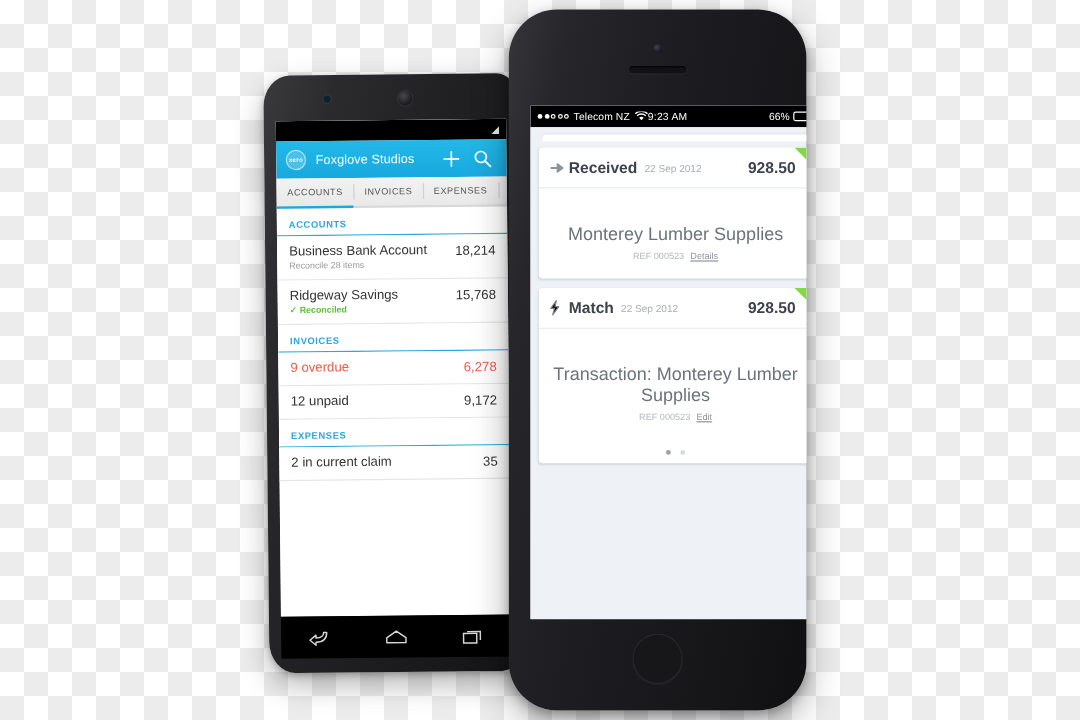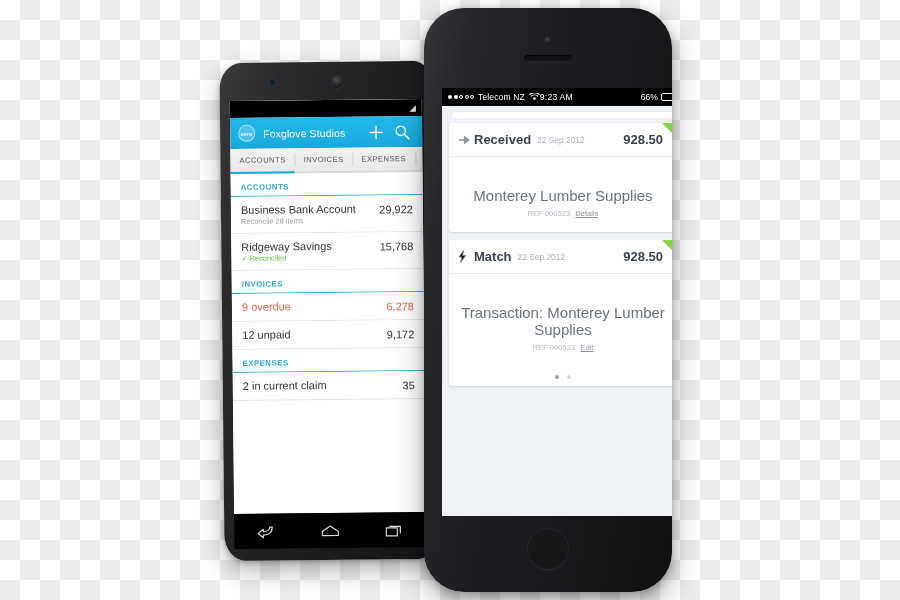--- a/index.html
+++ b/index.html
@@ -111,21 +111,21 @@
   .and-row {
     display: flex; align-items: flex-start; justify-content: space-between;
     padding: 7px 10px 7px 10px;
     border-bottom: 1px solid #e6e6e6;
     background: #ffffff;
   }
   .and-row-left { display: flex; flex-direction: column; gap: 1px; }
   .and-row-title { font-size: 11px; color: #333333; }
   .and-row-title.overdue { color: #e8604c; }
   .and-row-sub { font-size: 7.4px; color: #9a9a9a; }
-  .and-row-sub.reconciled { color: #5fbf3d; font-weight: normal; }
+  .and-row-sub.reconciled { color: #5fbf3d; font-weight: bold; }
   .and-row-amount {
     font-size: 11px; color: #333333; white-space: nowrap;
     padding-top: 1px;
   }
   .and-row-amount.overdue { color: #e8604c; text-align: center; }
   #and-navbar {
     position: absolute; left: 10px; bottom: 12px;
     width: 192px; height: 35px; background: #000000;
     display: flex; align-items: center; justify-content: space-around;
   }
@@ -320,21 +320,21 @@
     </div>
 
     <div id="and-list">
 
       <div class="and-section-head">ACCOUNTS</div>
       <div class="and-row">
         <div class="and-row-left">
           <div class="and-row-title">Business Bank Account</div>
           <div class="and-row-sub">Reconcile 28 items</div>
         </div>
-        <div class="and-row-amount">29,922</div>
+        <div class="and-row-amount">18,214</div>
       </div>
       <div class="and-row">
         <div class="and-row-left">
           <div class="and-row-title">Ridgeway Savings</div>
           <div class="and-row-sub reconciled">✓ Reconciled</div>
         </div>
         <div class="and-row-amount">15,768</div>
       </div>
 
       <div class="and-section-head">INVOICES</div>

